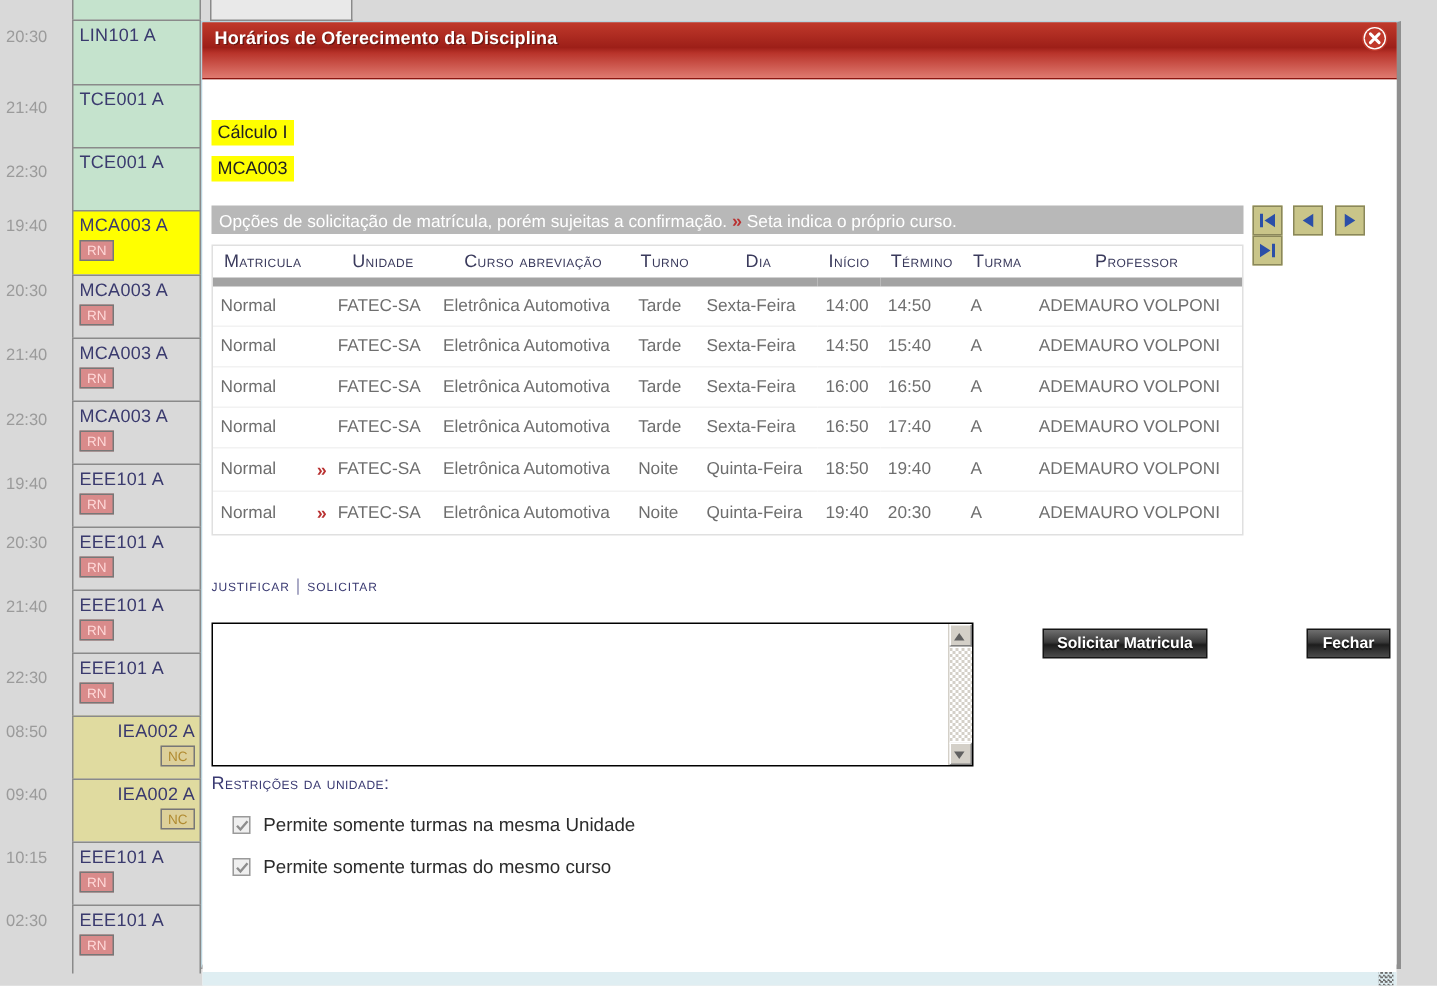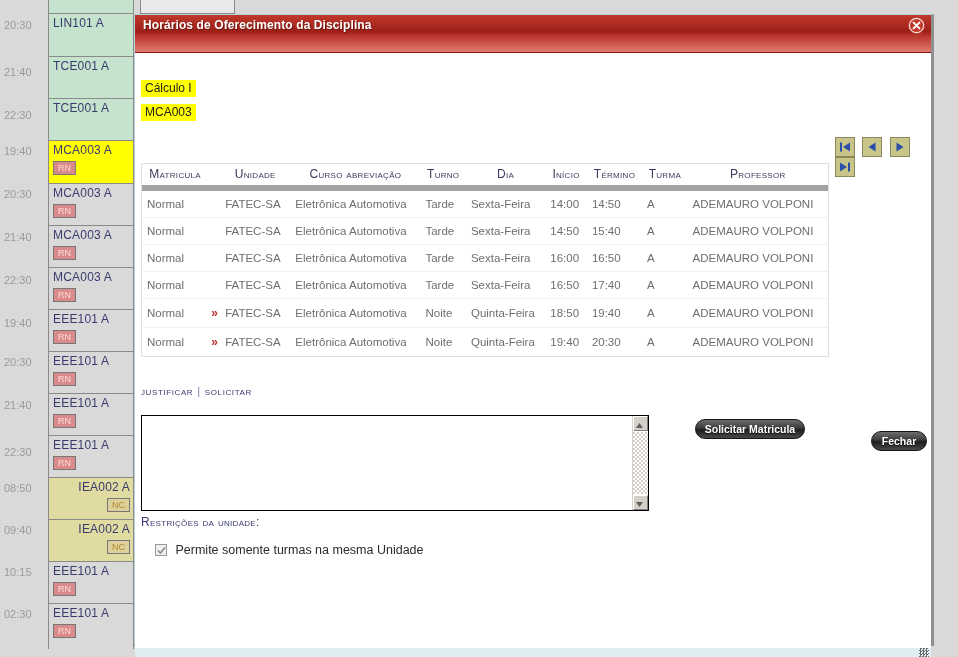--- a/index.html
+++ b/index.html
@@ -171,30 +171,30 @@
   .sb-down { bottom: 0; }
   .sb-track {
     position: absolute; left: 0; top: 16px; bottom: 16px; width: 15px;
     background:
       repeating-conic-gradient(#ffffff 0% 25%, #d4d0c8 0% 50%) 0 0 / 4px 4px;
   }
 
   
   .pill {
     position: absolute; height: 20px;
-    border-radius: 10px;
+    border-radius: 0;
     background: linear-gradient(to bottom, #6e6e6e 0%, #3a3a3a 45%, #1d1d1d 55%, #4a4a4a 100%);
     border: 1px solid #151515;
     color: #ffffff; font-size: 10.5px; font-weight: bold;
     text-align: center; line-height: 18px;
     cursor: pointer;
     text-shadow: 0 1px 0 rgba(0,0,0,.6);
   }
   .btn-solicitar { left: 560px; top: 366px; width: 110px; }
-  .btn-fechar    { left: 736px; top: 366px; width: 56px; margin-top: 12px; }
+  .btn-fechar    { left: 736px; top: 366px; width: 56px; }
 
   
   .restr-title {
     position: absolute; left: 6px; top: 462px;
     font-size: 12px; color: #3a3a72; letter-spacing: .3px;
     font-variant: small-caps; text-transform: lowercase;
   }
   .restr-title::first-letter { text-transform: uppercase; }
   .chk-row { position: absolute; left: 20px; font-size: 12.5px; color: #2b2b2b; }
   .chk-row .box {
@@ -278,20 +278,25 @@
           <path d="M4.6 4.6 L10.4 10.4 M10.4 4.6 L4.6 10.4" stroke="#ffffff" stroke-width="2" stroke-linecap="round"></path>
         </svg>
       </div>
     </div>
 
     <div class="dlg-body">
 
       <div class="hl-yellow" style="left:6px; top:27px;">Cálculo I</div>
       <div class="hl-yellow" style="left:6px; top:51px;">MCA003</div>
 
+      <div class="info-strip">
+        <span>Opções de solicitação de matrícula, porém sujeitas a confirmação.</span>
+        <span class="chev">»</span>
+        <span>Seta indica o próprio curso.</span>
+      </div>
 
       <div class="pager">
         <div class="pg-btn">
           <svg width="14" height="14" viewBox="0 0 14 14">
               <rect x="2" y="2.5" width="2" height="9" fill="#2b4fa8"></rect>
               <path d="M12 2.5 L12 11.5 L5 7 Z" fill="#2b4fa8"></path>
             </svg>
         </div>
         <div class="pg-btn">
           <svg width="14" height="14" viewBox="0 0 14 14">
@@ -432,18 +437,26 @@
 
       <div class="chk-row chk-1">
         <span class="box">
           <svg width="9" height="9" viewBox="0 0 9 9">
               <path d="M1 4.5 L3.3 7 L8 1.5" stroke="#8d8d8d" stroke-width="1.6" fill="none"></path>
             </svg>
         </span>
         <span>Permite somente turmas na mesma Unidade</span>
       </div>
 
+      <div class="chk-row chk-2">
+        <span class="box">
+          <svg width="9" height="9" viewBox="0 0 9 9">
+              <path d="M1 4.5 L3.3 7 L8 1.5" stroke="#8d8d8d" stroke-width="1.6" fill="none"></path>
+            </svg>
+        </span>
+        <span>Permite somente turmas do mesmo curso</span>
+      </div>
 
       <div class="dlg-footline"></div>
       <div class="resize-corner"></div>
     </div>
   </div>
 </div>
 
 </body></html>

